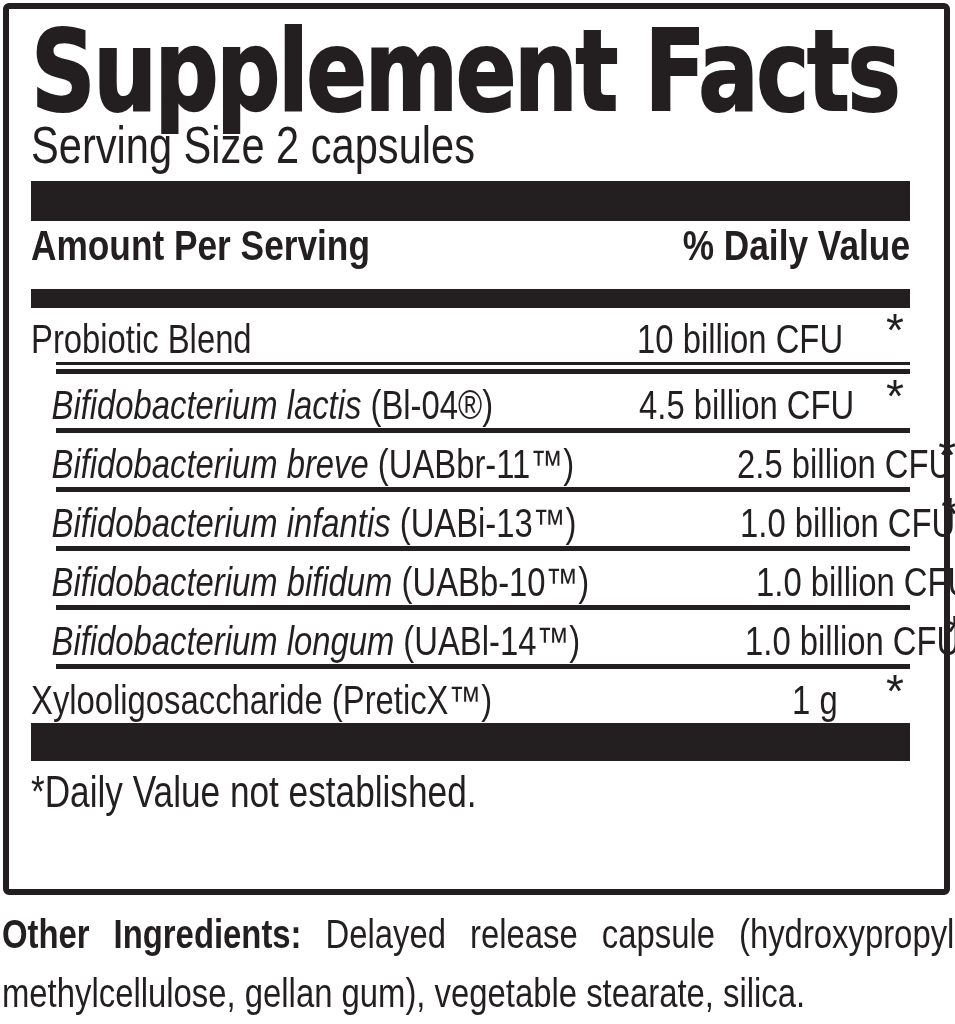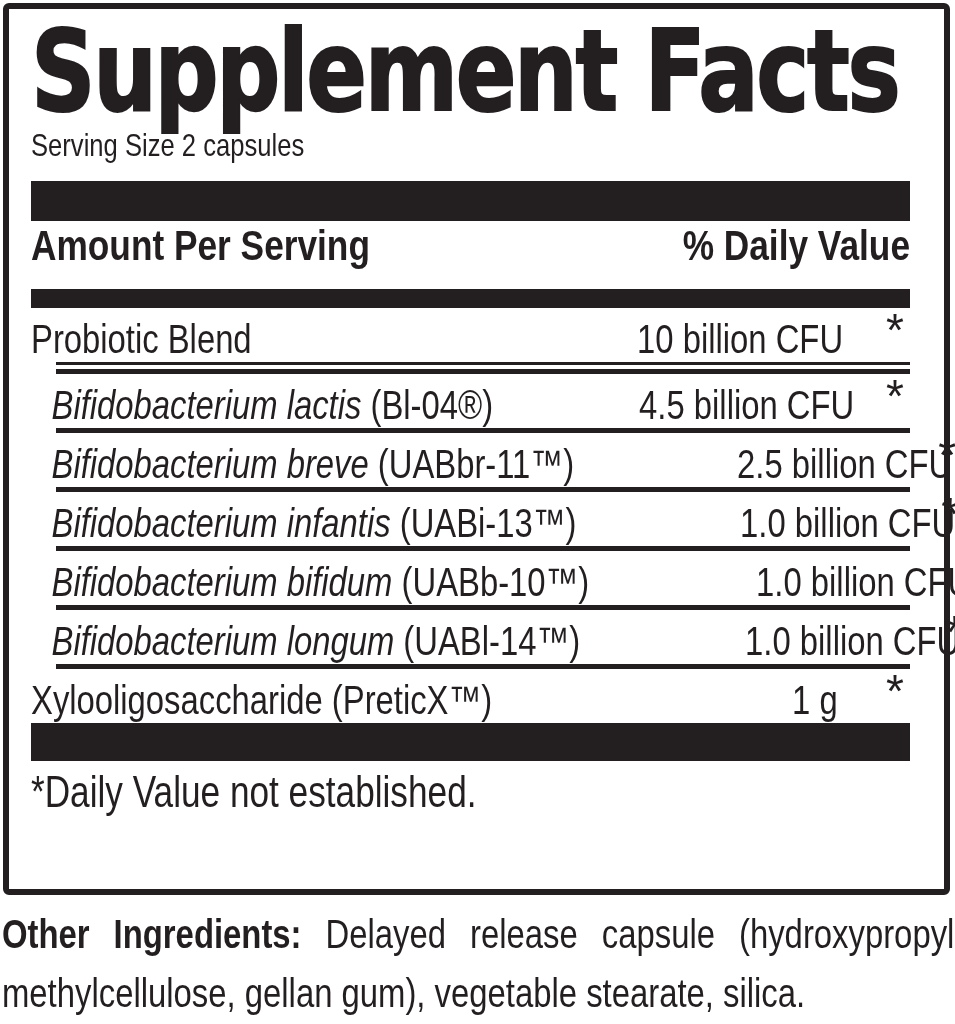--- a/index.html
+++ b/index.html
@@ -26,21 +26,21 @@
     font-weight:bold;
     font-size:112px;
     line-height:92px;
     white-space:nowrap;
     letter-spacing:-3px;
     -webkit-text-stroke:2px var(--ink,#231f20);
     transform:scaleX(0.80);
     transform-origin:left center;
   }
   .serving-line {
-    font-size:32px;
+    font-size:52px;
     line-height:56px;
     white-space:nowrap;
     text-decoration:underline;
   }
   .serving-line .cx {
     display:inline-block;
     transform:scaleX(0.80);
     transform-origin:left center;
     white-space:nowrap;
   }

